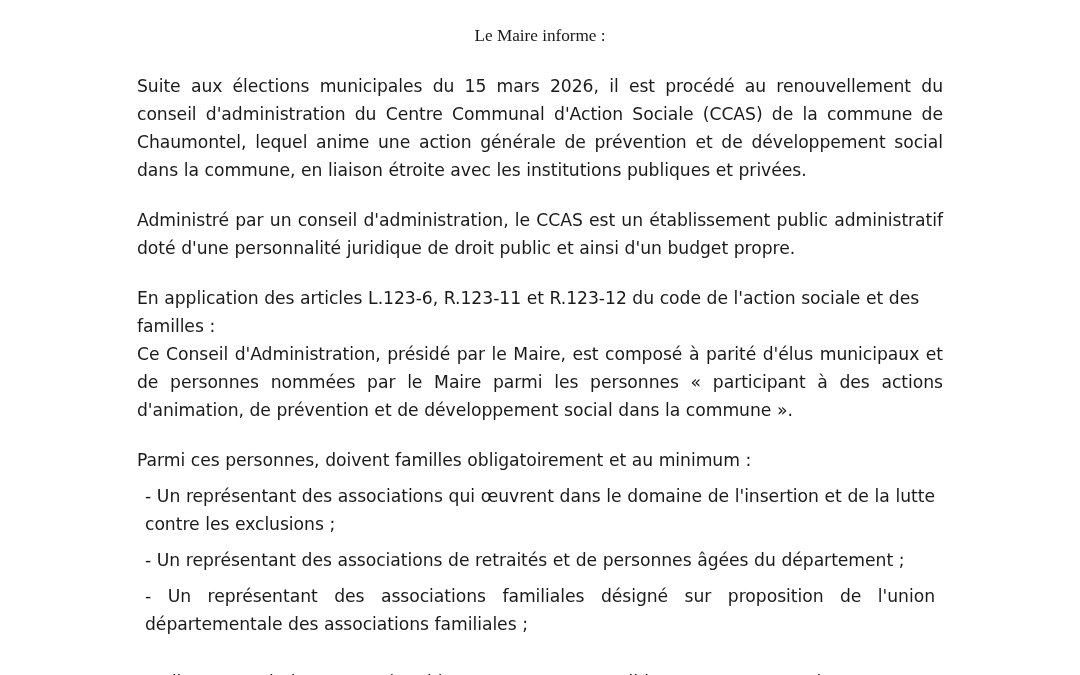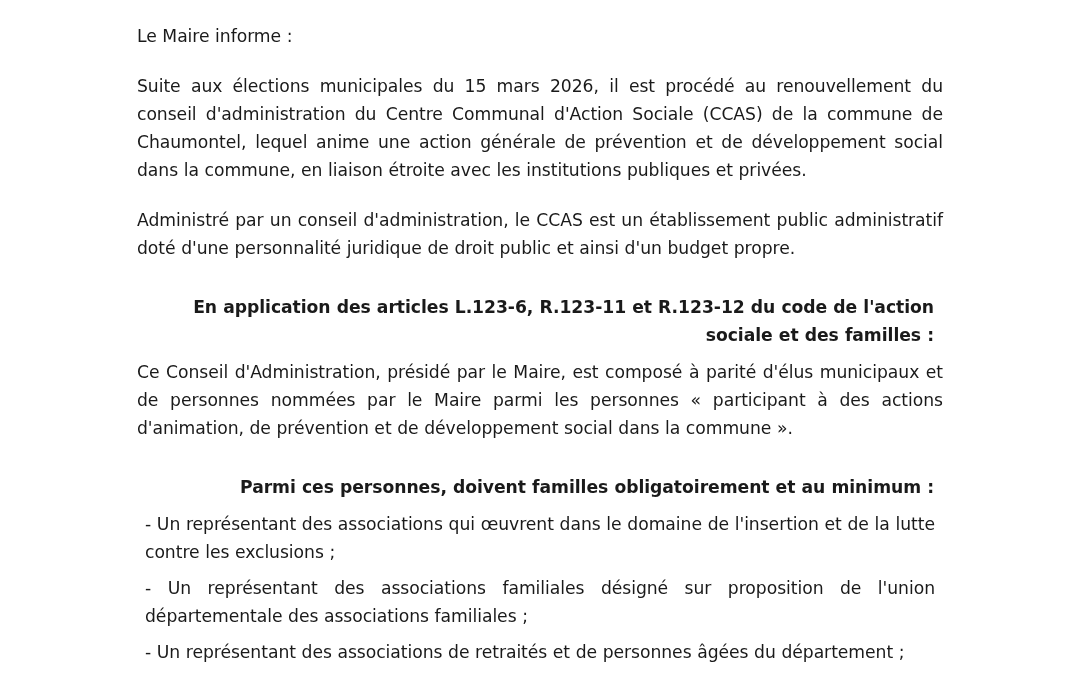--- a/index.html
+++ b/index.html
@@ -44,35 +44,35 @@
   }
 
   
   .gap-lg { height: 22px; }
 
   .block {
     margin: 0;
   }
 
   .line-flush {
-    text-align: left;
+    text-align: center;
+    font-family: Liberation Serif, serif;
   }
 
   .list-line {
     text-align: justify;
     margin: 8px;
   }
   .list-line.short {
     text-align: left;
   }
 
   .intro-line {
-    text-align: right;
-    margin: 9px;
-    font-weight: bold;
+    text-align: left;
+    margin: 0;
   }
 </style>
 </head>
 <body>
 
 <div class="page">
 
   <div class="text-column">
 
     <p class="para line-flush block">Le Maire informe :</p>
@@ -90,23 +90,23 @@
     <p class="intro-line block">En application des articles L.123-6,  R.123-11 et R.123-12 du code de l'action sociale et des familles :</p>
 
     <p class="para block">Ce Conseil d'Administration, présidé par le Maire, est composé à parité d'élus municipaux et de personnes nommées par le Maire parmi les personnes « participant à des actions d'animation, de prévention et de développement social dans la commune ».</p>
 
     <div class="gap-lg"></div>
 
     <p class="intro-line block">Parmi ces personnes, doivent familles obligatoirement et au minimum :</p>
 
     <p class="list-line block">- Un représentant des associations qui œuvrent dans le domaine de l'insertion et de la lutte contre les exclusions ;</p>
 
+    <p class="list-line short block">- Un représentant des associations de retraités et de personnes âgées du département ;</p>
+
     <p class="list-line block">- Un représentant des associations familiales désigné sur proposition de l'union départementale des associations familiales ;</p>
-
-    <p class="list-line short block">- Un représentant des associations de retraités et de personnes âgées du département ;</p>
 
 
     <div class="gap-lg"></div>
 
     <p class="para block">Lesdites associations sont les bienvenues pour candidater et proposer les personnes susceptibles de les représenter au sein du conseil d'administration du CCAS.</p>
 
   </div>
 
 </div>
 

